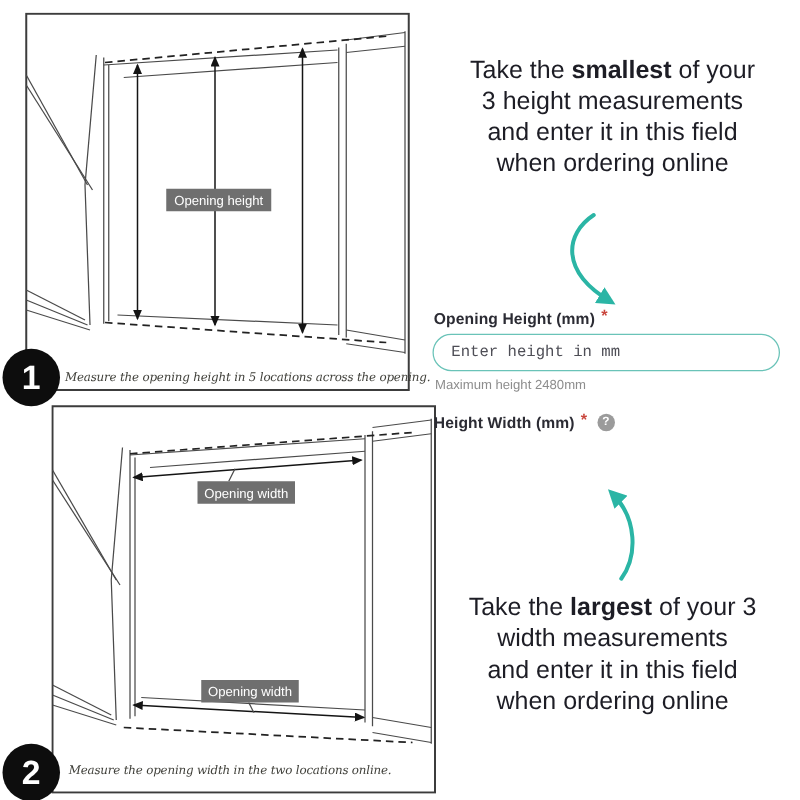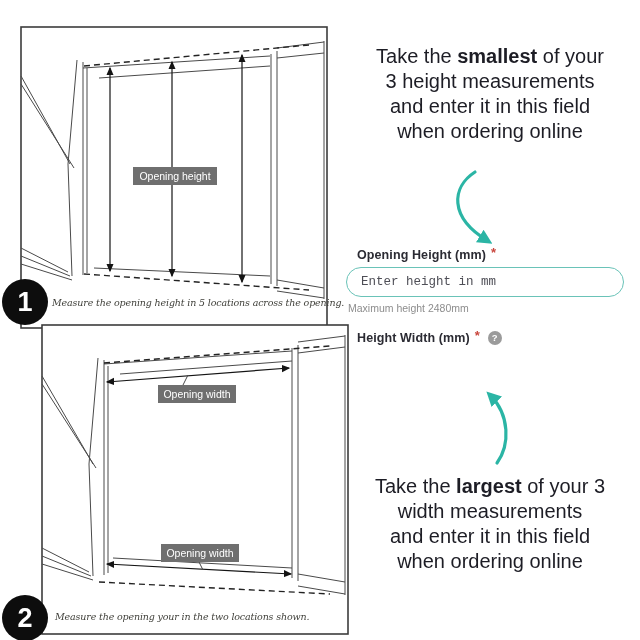--- a/index.html
+++ b/index.html
@@ -16,21 +16,21 @@
               font-family:"Liberation Sans",sans-serif;}
 
   .caption{position:absolute;font-family:"DejaVu Serif",serif;font-style:italic;
            font-size:9.5px;letter-spacing:-0.15px;color:#3f3f39;white-space:nowrap;z-index:4;}
 
   
   .heading{position:absolute;left:338px;width:304px;text-align:center;color:#1d1d25;
            font-size:20px;line-height:25px;font-weight:500;}
   .heading b{font-weight:800;margin-top:40px;}
 
-  .field-label-row{position:absolute;left:357px;display:flex;align-items:flex-start;z-index:3;}
+  .field-label-row{position:absolute;left:347px;display:flex;align-items:flex-start;z-index:3;}
   .field-label{font-size:12.5px;font-weight:700;color:#2b2b33;letter-spacing:0.1px;}
   .asterisk{color:#c9463d;font-size:13px;font-weight:700;margin-left:5px;line-height:10px;}
   .help-icon{width:14px;height:14px;border-radius:50%;background:#9b9b9b;color:#fff;
              font-size:9.5px;font-weight:700;text-align:center;line-height:14px;margin-left:8px;
              cursor:pointer;}
 
   .pill-input{position:absolute;left:346px;width:278px;height:30px;box-sizing:border-box;
               border:1.4px solid #6ac3b8;border-radius:16px;padding:0 14px;outline:none;
               font-family:Liberation Mono, monospace;font-size:12.5px;color:#3c3c44;
               background:#fff;}
@@ -38,21 +38,21 @@
 
   .helper-text{position:absolute;left:348px;font-size:10.5px;color:#8d8d8d;}
 
   .teal-arrow{position:absolute;}
 </style>
 </head>
 <body>
 
 <div class="page">
 
-  <div class="diagram" style="left:20px;top:26px;text-align:right;">
+  <div class="diagram" style="left:20px;top:10px;text-align:right;">
     <svg width="308" height="303" viewBox="0 0 308 303">
       <defs>
         <marker id="ah" markerWidth="8" markerHeight="8" refX="6" refY="3" orient="auto-start-reverse" markerUnits="strokeWidth">
           <path d="M0,0 L7,3 L0,6 Z" fill="#141414"></path>
         </marker>
       </defs>
       <rect x="1" y="1" width="306" height="301" fill="#ffffff" stroke="#3c3c3c" stroke-width="1.6"></rect>
 
       <g stroke="#4a4a4a" stroke-width="1" fill="none">
         <path d="M1,50 L50,138"></path>
@@ -135,21 +135,21 @@
       <text x="156" y="74" text-anchor="middle" font-size="10.5" fill="#ffffff" font-family="Liberation Sans, sans-serif">Opening width</text>
 
       <path d="M158,238 L162,246" stroke="#4a4a4a" stroke-width="1"></path>
       <rect x="120" y="220" width="78" height="18" fill="#6f6f6f"></rect>
       <text x="159" y="233" text-anchor="middle" font-size="10.5" fill="#ffffff" font-family="Liberation Sans, sans-serif">Opening width</text>
     </svg>
   </div>
   <div class="badge" style="left:2px;top:595px;">
     <span>2</span>
   </div>
-  <div class="caption" style="left:55px;top:611px;">Measure the opening your in the two locations shown.</div>
+  <div class="caption" style="left:55px;top:611px;">Measure the opening width in the two locations online.</div>
 
   <div class="heading" style="top:44px;">
     <div><span>Take the </span><b>smallest</b><span> of your</span></div>
     <div>3 height measurements</div>
     <div>and enter it in this field</div>
     <div>when ordering online</div>
   </div>
 
   <svg class="teal-arrow" style="left:436px;top:167px;" width="76" height="84" viewBox="0 0 76 84">
     <defs>

